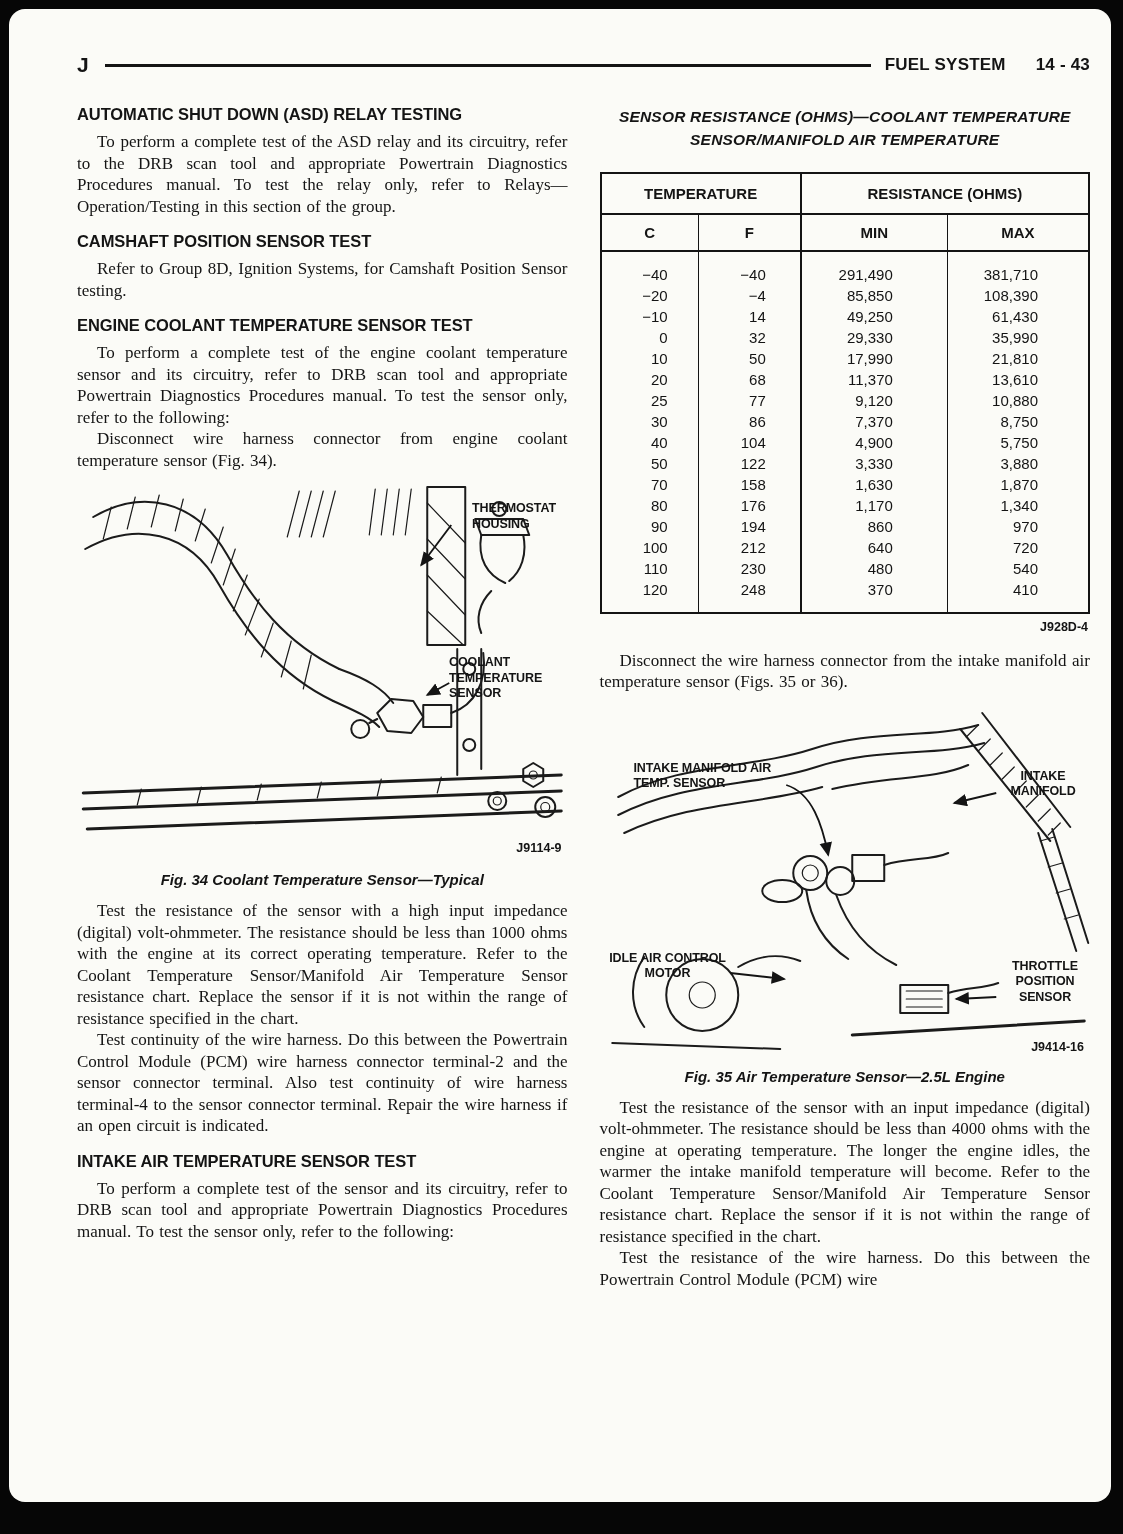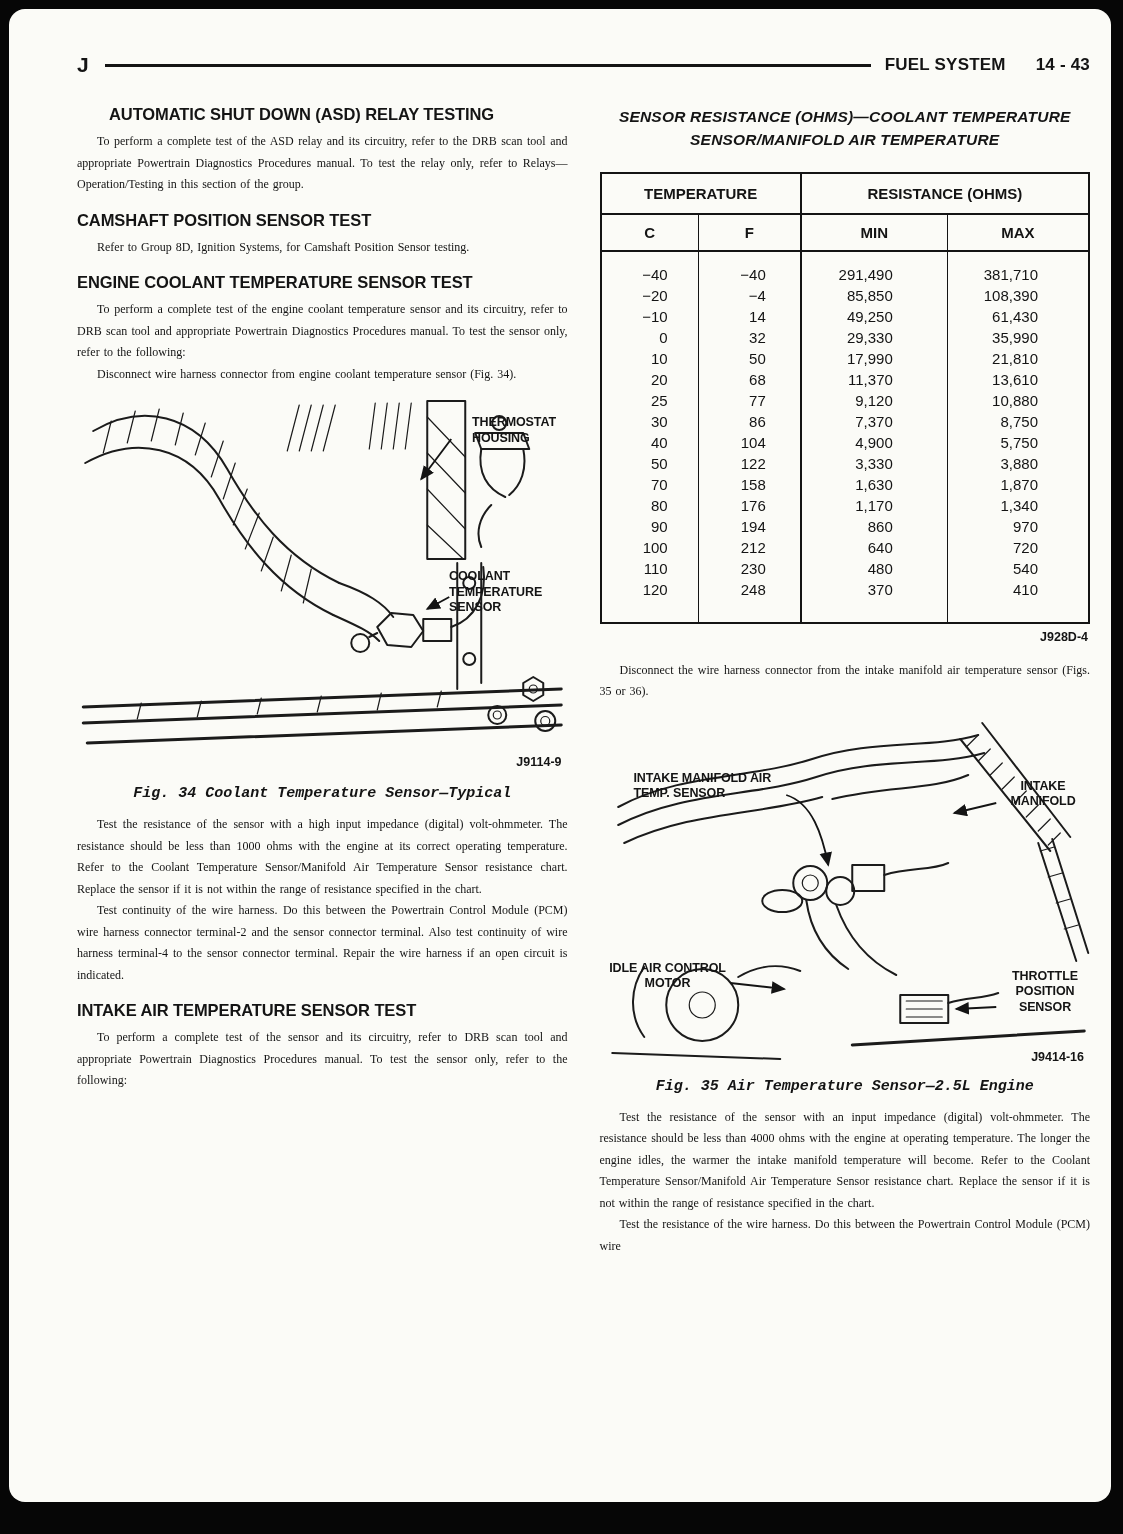--- a/index.html
+++ b/index.html
@@ -19,23 +19,23 @@
   .hdr-right{font-size:17px;letter-spacing:.2px;white-space:nowrap;}
   .hdr-right .pgno{margin-left:30px;}
   
   .cols{display:flex;gap:32px;margin-top:26px;}
   .col{flex:1;min-width:0;}
   
   h3.sec{
     font-family:"Liberation Sans",sans-serif;font-size:16.5px;font-weight:bold;
     letter-spacing:-.1px;margin:15px 0 7px 0;
   }
-  h3.sec.first{margin-top:2px;margin-left:32px;}
+  h3.sec.first{margin-top:2px;}
   p.body{
-    font-size:12px;line-height:21.5px;text-align:justify;text-indent:20px;
+    font-size:17px;line-height:21.5px;text-align:justify;text-indent:20px;
     margin:0;word-spacing:1px;hyphens:auto;
   }
   
   .tbl-title{
     font-family:"Liberation Sans",sans-serif;font-weight:bold;font-style:italic;
     font-size:15.5px;text-align:center;line-height:1.5;margin:2px 0 20px 0;padding:0 6px;
     letter-spacing:.2px;
   }
   table.rtable{
     width:100%;border-collapse:collapse;border:2.5px solid #141414;
@@ -46,21 +46,21 @@
   .rtable tr.grp th.gt{border-right:2px solid #141414;}
   .rtable tr.sub th{padding:9px 4px;border-bottom:2px solid #141414;}
   .rtable tr.sub th.v1{border-right:1.5px solid #141414;}
   .rtable tr.sub th.v2{border-right:2px solid #141414;}
   .rtable td{font-size:15px;line-height:21px;text-align:right;padding:0;}
   .rtable td.c0{border-right:1.5px solid #141414;padding-right:30px;}
   .rtable td.c1{border-right:2px solid #141414;padding-right:34px;}
   .rtable td.c2{border-right:1.5px solid #141414;padding-right:54px;}
   .rtable td.c3{padding-right:50px;}
   .rtable tr.first td{padding-top:12px;}
-  .rtable tr.last td{padding-bottom:22px;}
+  .rtable tr.last td{padding-bottom:12px;}
   .tbl-code{
     font-family:"Liberation Sans",sans-serif;font-weight:bold;font-size:12.5px;
     text-align:right;margin:6px 2px 16px 0;
   }
   
   .figure{position:relative;margin:12px 0 4px 0;}
   .fig34{height:380px;}
   .fig35{height:355px;}
   .figsvg{position:absolute;inset:0;width:100%;height:100%;}
   .figsvg .ln{fill:none;stroke:#1b1b1b;stroke-width:2;stroke-linecap:round;stroke-linejoin:round;}
@@ -76,21 +76,21 @@
   }
   .f34-thermo{left:395px;top:18px;width:112px;}
   .f34-coolant{left:372px;top:172px;width:114px;}
   .f34-code{right:6px;bottom:8px;}
   .f35-iat{left:34px;top:56px;width:152px;}
   .f35-im{right:4px;top:64px;width:86px;text-align:center;}
   .f35-iac{left:6px;top:246px;width:124px;text-align:center;}
   .f35-tps{right:0px;top:254px;width:90px;text-align:center;}
   .f35-code{right:6px;bottom:6px;}
   .fig-caption{
-    font-family:Liberation Mono, monospace;font-weight:bold;font-style:italic;
+    font-family:Liberation Sans, sans-serif;font-weight:bold;font-style:italic;
     font-size:15px;text-align:center;margin:8px 0 12px 0;
   }
 </style>
 </head>
 <body>
 
 <div class="scan">
   <div class="page">
 
     <div class="page-header">

